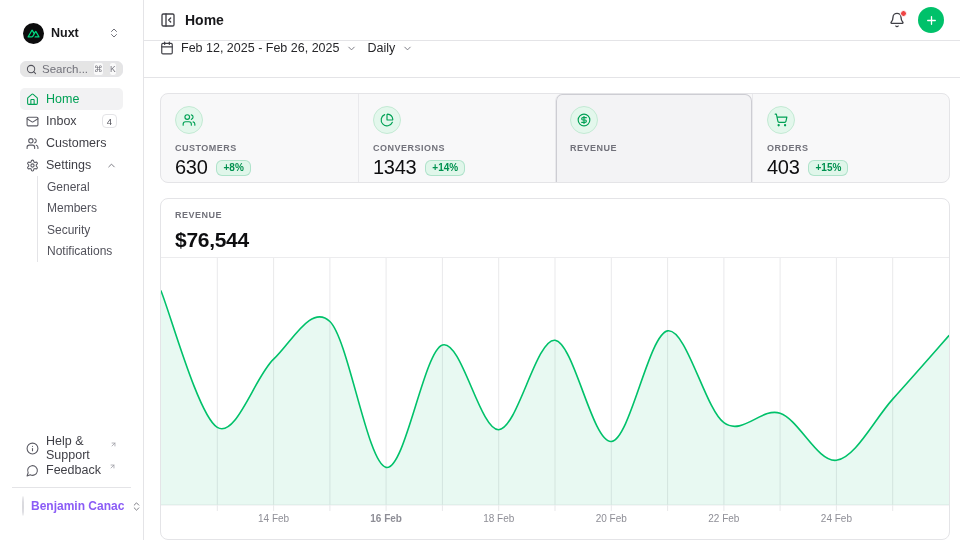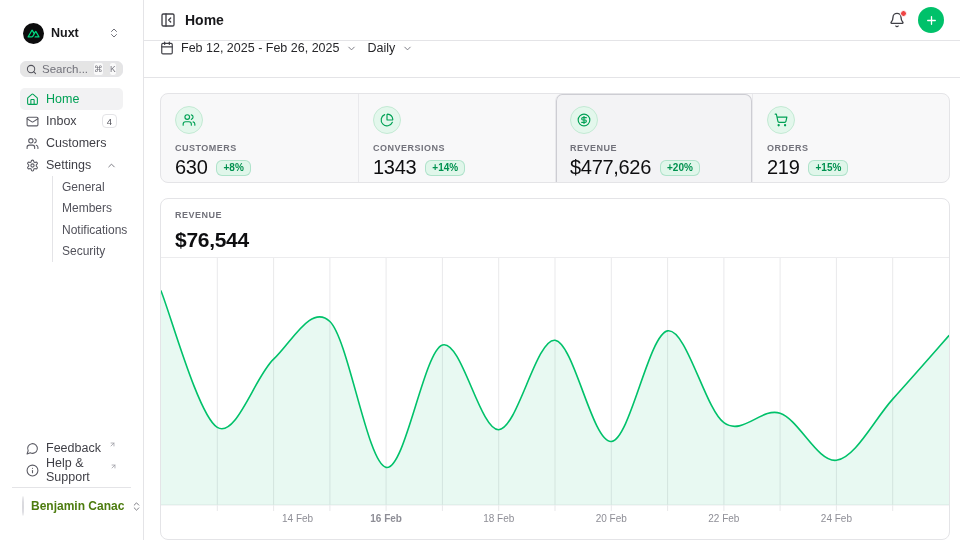--- a/index.html
+++ b/index.html
@@ -32,29 +32,29 @@
   .kbd{width:14px;height:14px;border:1px solid var(--border);border-radius:3px;background:#fafafa;font-size:8.5px;color:var(--text-muted);display:flex;align-items:center;justify-content:center}
 
   .nav{margin-top:11px;display:flex;flex-direction:column}
   .nav-item{display:flex;align-items:center;gap:7px;height:22px;padding:0 6px;border-radius:5px;font-size:12.5px;font-weight:500;color:var(--text-2);text-decoration:none;cursor:pointer}
   .nav-item .ni{color:#5b5b64}
   .nav-item.active{background:#f2f2f3;color:var(--green-text)}
   .nav-item.active .ni{color:var(--green-text)}
   .badge-count{margin-left:auto;min-width:15px;height:14px;border:1px solid var(--border);border-radius:4px;background:#fff;font-size:9.5px;color:#52525b;display:flex;align-items:center;justify-content:center;padding:0 3px}
   .chev-end{margin-left:auto;color:var(--text-muted)}
 
-  .subnav{margin-left:32px;border-left:1px solid var(--border);display:flex;flex-direction:column}
+  .subnav{margin-left:17px;border-left:1px solid var(--border);display:flex;flex-direction:column}
   .subnav a{display:flex;align-items:center;height:21.5px;padding-left:9px;font-size:12px;color:#52525b;text-decoration:none;cursor:pointer}
 
   .sb-spacer{flex:1}
   .sb-foot{display:flex;flex-direction:column;margin-bottom:6px}
   .ext{color:#9b9ba2;margin-left:1px;transform:translateY(-4px)}
   .user-row{border-top:1px solid var(--border);margin:0 -8px;padding:8px 10px 4px;display:flex;align-items:center;gap:7px;cursor:pointer}
   .avatar{width:20px;height:20px;border-radius:50%;background:radial-gradient(circle at 50% 38%, #6b6b70 0 30%, #2a2a2e 70%);border:1px solid #d9d9de}
-  .user-name{font-size:12px;font-weight:700;color:#4d7c0f;white-space:nowrap}
+  .user-name{font-size:12px;font-weight:700;color:#8b5cf6;white-space:nowrap}
 
   
   .main{flex:1;display:flex;flex-direction:column;min-width:0}
   .topbar{height:41px;border-bottom:1px solid var(--border);display:flex;align-items:center;gap:9px;padding:0 16px}
   .icon-btn{background:none;border:none;color:#3f3f46;cursor:pointer;display:flex;align-items:center;justify-content:center;padding:0}
   .page-title{font-size:14px;font-weight:700;color:var(--text)}
   .topbar-right{margin-left:auto;display:flex;align-items:center;gap:13px}
   .bell-wrap{position:relative}
   .dot{position:absolute;top:-2px;right:-2px;width:7px;height:7px;border-radius:50%;background:#ef4444;border:1.5px solid #fff}
   .plus-btn{width:26px;height:26px;border-radius:50%;background:var(--green);border:none;color:#fff;display:flex;align-items:center;justify-content:center;cursor:pointer}
@@ -160,51 +160,51 @@
       <span>Settings</span>
       <span class="chev-end">
         <svg width="11" height="11" viewBox="0 0 24 24" fill="none" stroke="currentColor" stroke-width="2" stroke-linecap="round" stroke-linejoin="round">
             <path d="m18 15-6-6-6 6"></path>
           </svg>
       </span>
     </a>
     <div class="subnav">
       <a>General</a>
       <a>Members</a>
+      <a>Security</a>
       <a>Notifications</a>
-      <a>Security</a>
     </div>
   </nav>
 
   <div class="sb-spacer"></div>
 
   <div class="sb-foot">
     <a class="nav-item">
       <span class="ni">
         <svg width="13" height="13" viewBox="0 0 24 24" fill="none" stroke="currentColor" stroke-width="2" stroke-linecap="round" stroke-linejoin="round">
-            <path d="M7.9 20A9 9 0 1 0 4 16.1L2 22Z"></path>
-          </svg>
-      </span>
-      <span>Feedback</span>
+            <circle cx="12" cy="12" r="10"></circle>
+            <path d="M12 16v-4"></path>
+            <path d="M12 8h.01"></path>
+          </svg>
+      </span>
+      <span>Help &amp; Support</span>
       <span class="ext">
         <svg width="7" height="7" viewBox="0 0 24 24" fill="none" stroke="currentColor" stroke-width="2.6" stroke-linecap="round" stroke-linejoin="round">
             <path d="M7 7h10v10"></path>
             <path d="M7 17 17 7"></path>
           </svg>
       </span>
     </a>
     <a class="nav-item">
       <span class="ni">
         <svg width="13" height="13" viewBox="0 0 24 24" fill="none" stroke="currentColor" stroke-width="2" stroke-linecap="round" stroke-linejoin="round">
-            <circle cx="12" cy="12" r="10"></circle>
-            <path d="M12 16v-4"></path>
-            <path d="M12 8h.01"></path>
-          </svg>
-      </span>
-      <span>Help &amp; Support</span>
+            <path d="M7.9 20A9 9 0 1 0 4 16.1L2 22Z"></path>
+          </svg>
+      </span>
+      <span>Feedback</span>
       <span class="ext">
         <svg width="7" height="7" viewBox="0 0 24 24" fill="none" stroke="currentColor" stroke-width="2.6" stroke-linecap="round" stroke-linejoin="round">
             <path d="M7 7h10v10"></path>
             <path d="M7 17 17 7"></path>
           </svg>
       </span>
     </a>
   </div>
 
   <div class="user-row">
@@ -315,37 +315,33 @@
 
       <div class="stat selected">
         <span class="stat-icon">
           <svg width="14" height="14" viewBox="0 0 24 24" fill="none" stroke="currentColor" stroke-width="2" stroke-linecap="round" stroke-linejoin="round">
               <circle cx="12" cy="12" r="10"></circle>
               <path d="M16 8h-6a2 2 0 1 0 0 4h4a2 2 0 1 1 0 4H8"></path>
               <path d="M12 18V6"></path>
             </svg>
         </span>
         <div class="stat-label">REVENUE</div>
-        <div class="stat-row">
-          <span class="stat-value">$477,626</span>
-          <span class="delta">+20%</span>
-        </div>
       </div>
 
       <div class="stat">
         <span class="stat-icon">
           <svg width="14" height="14" viewBox="0 0 24 24" fill="none" stroke="currentColor" stroke-width="2" stroke-linecap="round" stroke-linejoin="round">
               <circle cx="8" cy="21" r="1"></circle>
               <circle cx="19" cy="21" r="1"></circle>
               <path d="M2.05 2.05h2l2.66 12.42a2 2 0 0 0 2 1.58h9.78a2 2 0 0 0 1.95-1.57l1.65-7.43H5.12"></path>
             </svg>
         </span>
         <div class="stat-label">ORDERS</div>
         <div class="stat-row">
-          <span class="stat-value">219</span>
+          <span class="stat-value">403</span>
           <span class="delta">+15%</span>
         </div>
       </div>
     </section>
 
     <section class="chart-card">
       <div class="chart-head">
         <div class="chart-label">REVENUE</div>
         <div class="chart-value">$76,544</div>
       </div>
@@ -365,21 +361,21 @@
               <line x1="619.1" y1="0" x2="619.1" y2="253"></line>
               <line x1="675.4" y1="0" x2="675.4" y2="253"></line>
               <line x1="731.7" y1="0" x2="731.7" y2="253"></line>
             </g>
             <line x1="0" y1="247" x2="788" y2="247" stroke="#ececee" stroke-width="1"></line>
             <path d="M0,32.93333333333332C9.4,55.7 37.5,158.0 56.3,169.4C75.0,180.7 93.8,118.8 112.6,101.2C131.3,83.5 150.1,45.5 168.9,63.5C187.6,81.5 206.4,205.4 225.1,209.4C243.9,213.3 262.7,93.3 281.4,87.0C300.2,80.8 319.0,172.5 337.7,171.7C356.5,170.9 375.2,80.4 394.0,82.3C412.8,84.3 431.5,185.1 450.3,183.5C469.0,181.9 487.8,76.1 506.6,72.9C525.3,69.8 544.1,150.9 562.9,164.7C581.6,178.4 600.4,149.0 619.1,155.3C637.9,161.5 656.7,204.7 675.4,202.3C694.2,200.0 713.0,161.9 731.7,141.1C750.5,120.4 778.6,88.2 788.0,77.6 L788,247 L0,247 Z" fill="rgba(0,193,106,0.09)"></path>
             <path d="M0,32.93333333333332C9.4,55.7 37.5,158.0 56.3,169.4C75.0,180.7 93.8,118.8 112.6,101.2C131.3,83.5 150.1,45.5 168.9,63.5C187.6,81.5 206.4,205.4 225.1,209.4C243.9,213.3 262.7,93.3 281.4,87.0C300.2,80.8 319.0,172.5 337.7,171.7C356.5,170.9 375.2,80.4 394.0,82.3C412.8,84.3 431.5,185.1 450.3,183.5C469.0,181.9 487.8,76.1 506.6,72.9C525.3,69.8 544.1,150.9 562.9,164.7C581.6,178.4 600.4,149.0 619.1,155.3C637.9,161.5 656.7,204.7 675.4,202.3C694.2,200.0 713.0,161.9 731.7,141.1C750.5,120.4 778.6,88.2 788.0,77.6" fill="none" stroke="#00c16a" stroke-width="1.6" stroke-linejoin="round" stroke-linecap="round"></path>
           </svg>
       </div>
       <div class="xlabels">
-          <span style="left: 14.2857%; margin-left: 24px;">14 Feb</span>
+          <span style="left: 14.2857%;">14 Feb</span>
           <span style="left: 28.5714%; font-weight: bold;">16 Feb</span>
           <span style="left: 42.8571%;">18 Feb</span>
           <span style="left: 57.1429%;">20 Feb</span>
           <span style="left: 71.4286%;">22 Feb</span>
           <span style="left: 85.7143%;">24 Feb</span>
         </div>
     </section>
 
   </div>
 </main>

